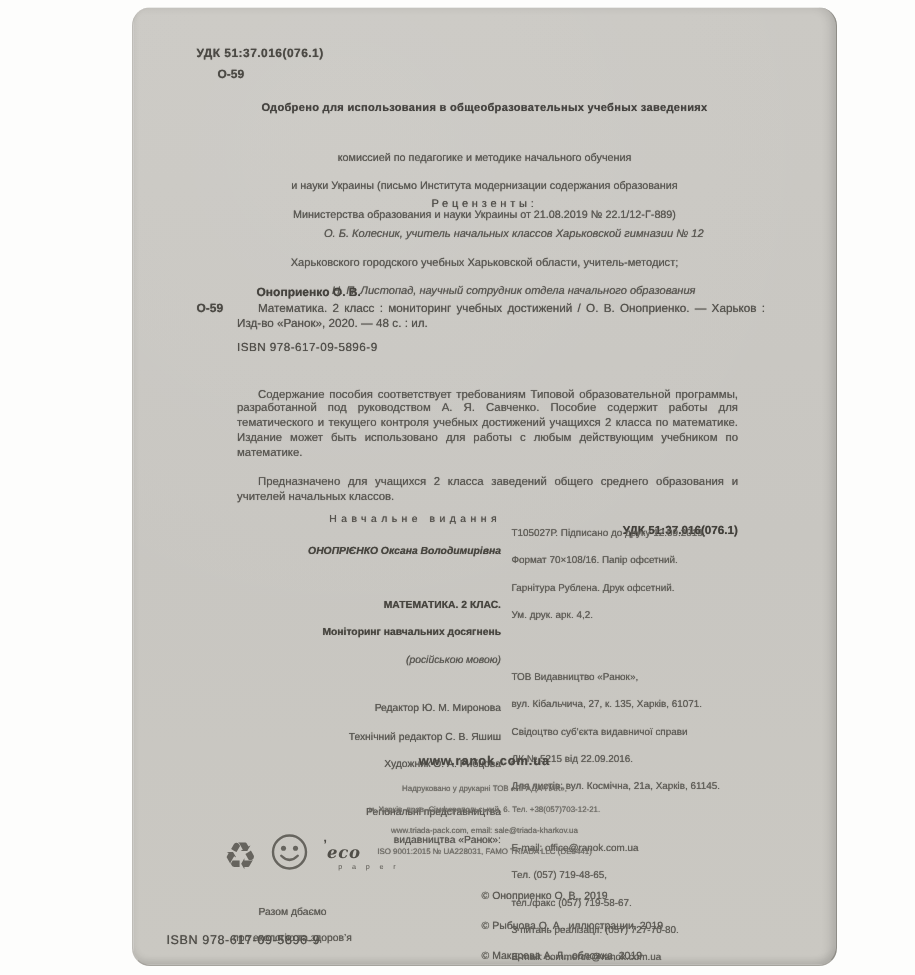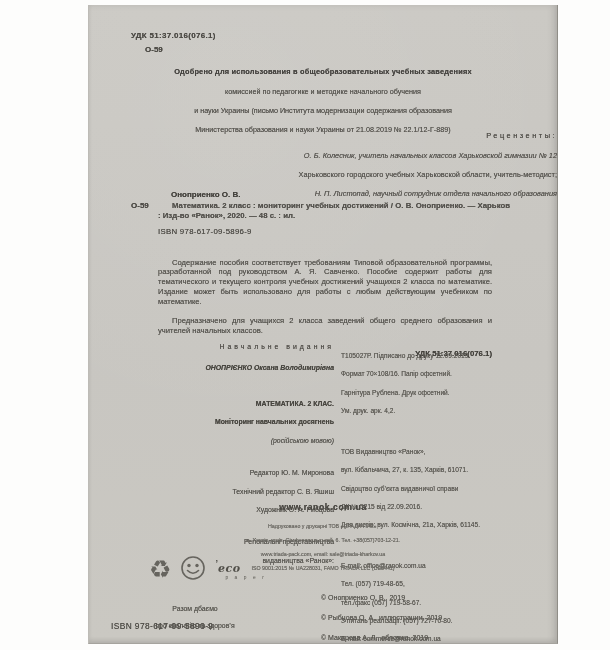--- a/index.html
+++ b/index.html
@@ -11,34 +11,35 @@
   .scan-page{
     position:absolute;left:88px;top:5px;width:468px;height:638px;
     background:
       radial-gradient(circle at 30% 15%, rgba(255,255,255,0.06), transparent 55%),
       linear-gradient(180deg,#cbc9c4 0%,#c8c6c1 55%,#cac8c2 100%);
     border-right:1px solid #8f8d87;
     border-bottom:1px solid #a5a39d;
     border-left:1px solid #bdbbb6;
     box-shadow:inset -4px 0 6px rgba(0,0,0,0.10), inset 0 -3px 4px rgba(0,0,0,0.07);
     color:#56544f;
+    border-radius:12px;
   }
   .txt{position:absolute;white-space:pre-line;}
   .c{text-align:center;left:0;width:100%;}
   .blur{text-shadow:0 0 0.5px rgba(86,84,79,0.9);}
   .udc-top{left:42px;top:26px;font-size:8px;font-weight:600;letter-spacing:0.3px;color:#4c4a45;}
   .code-top{left:56px;top:40px;font-size:8px;font-weight:600;color:#4c4a45;}
   .approval{top:53px;font-size:7.2px;line-height:9.4px;color:#5a5853;}
-  .approval .t{font-size:7.4px;font-weight:bold;color:#454340;letter-spacing:0.2px;margin-bottom:1px;}
-  .reviewers{top:117px;font-size:7.4px;line-height:9.4px;color:#5a5853;text-align:right;}
+  .approval .t{font-size:7.4px;font-weight:bold;color:#454340;letter-spacing:0.2px;margin-bottom:14px;}
+  .reviewers{top:117px;font-size:7.4px;line-height:9.4px;color:#5a5853;}
   .reviewers .h{letter-spacing:2.5px;color:#504e49;margin-bottom:1px;}
   .reviewers .i{font-style:italic;padding-left:39px;}
   .biblio-author{left:82px;top:185px;font-size:8px;font-weight:bold;color:#44423d;}
   .biblio-code{left:42px;top:196px;font-size:8px;font-weight:600;color:#4c4a45;}
-  .biblio-entry{left:69px;top:196px;width:352px;font-size:7.8px;line-height:9.8px;text-indent:14px;text-align:justify;color:#55534e;font-weight:bold;}
+  .biblio-entry{left:69px;top:196px;width:352px;font-size:7.8px;line-height:9.8px;text-indent:14px;text-align:justify;color:#55534e;}
   .biblio-isbn{left:69px;top:222px;font-size:7.8px;letter-spacing:0.3px;color:#504e49;}
   .annotation{left:69px;top:243px;width:334px;font-size:7.6px;line-height:9.7px;text-align:justify;color:#5a5853;}
   .annotation p{margin:0;text-indent:14px;}
   .annotation .udc-r{text-align:right;text-indent:0;font-weight:bold;color:#413f3a;margin-top:4px;font-size:7.8px;}
   .imp-left{left:28px;top:328px;width:217px;text-align:right;font-size:6.9px;line-height:9.2px;color:#5a5853;}
   .imp-left .sp{letter-spacing:3px;color:#524f4a;}
   .imp-left .au{font-style:italic;font-weight:bold;color:#47453f;margin-top:2px;}
   .imp-left .tt{font-weight:bold;color:#47453f;margin-top:18px;}
   .imp-left .tt2{font-weight:bold;color:#47453f;}
   .imp-left .lg{font-style:italic;margin-bottom:14px;}

